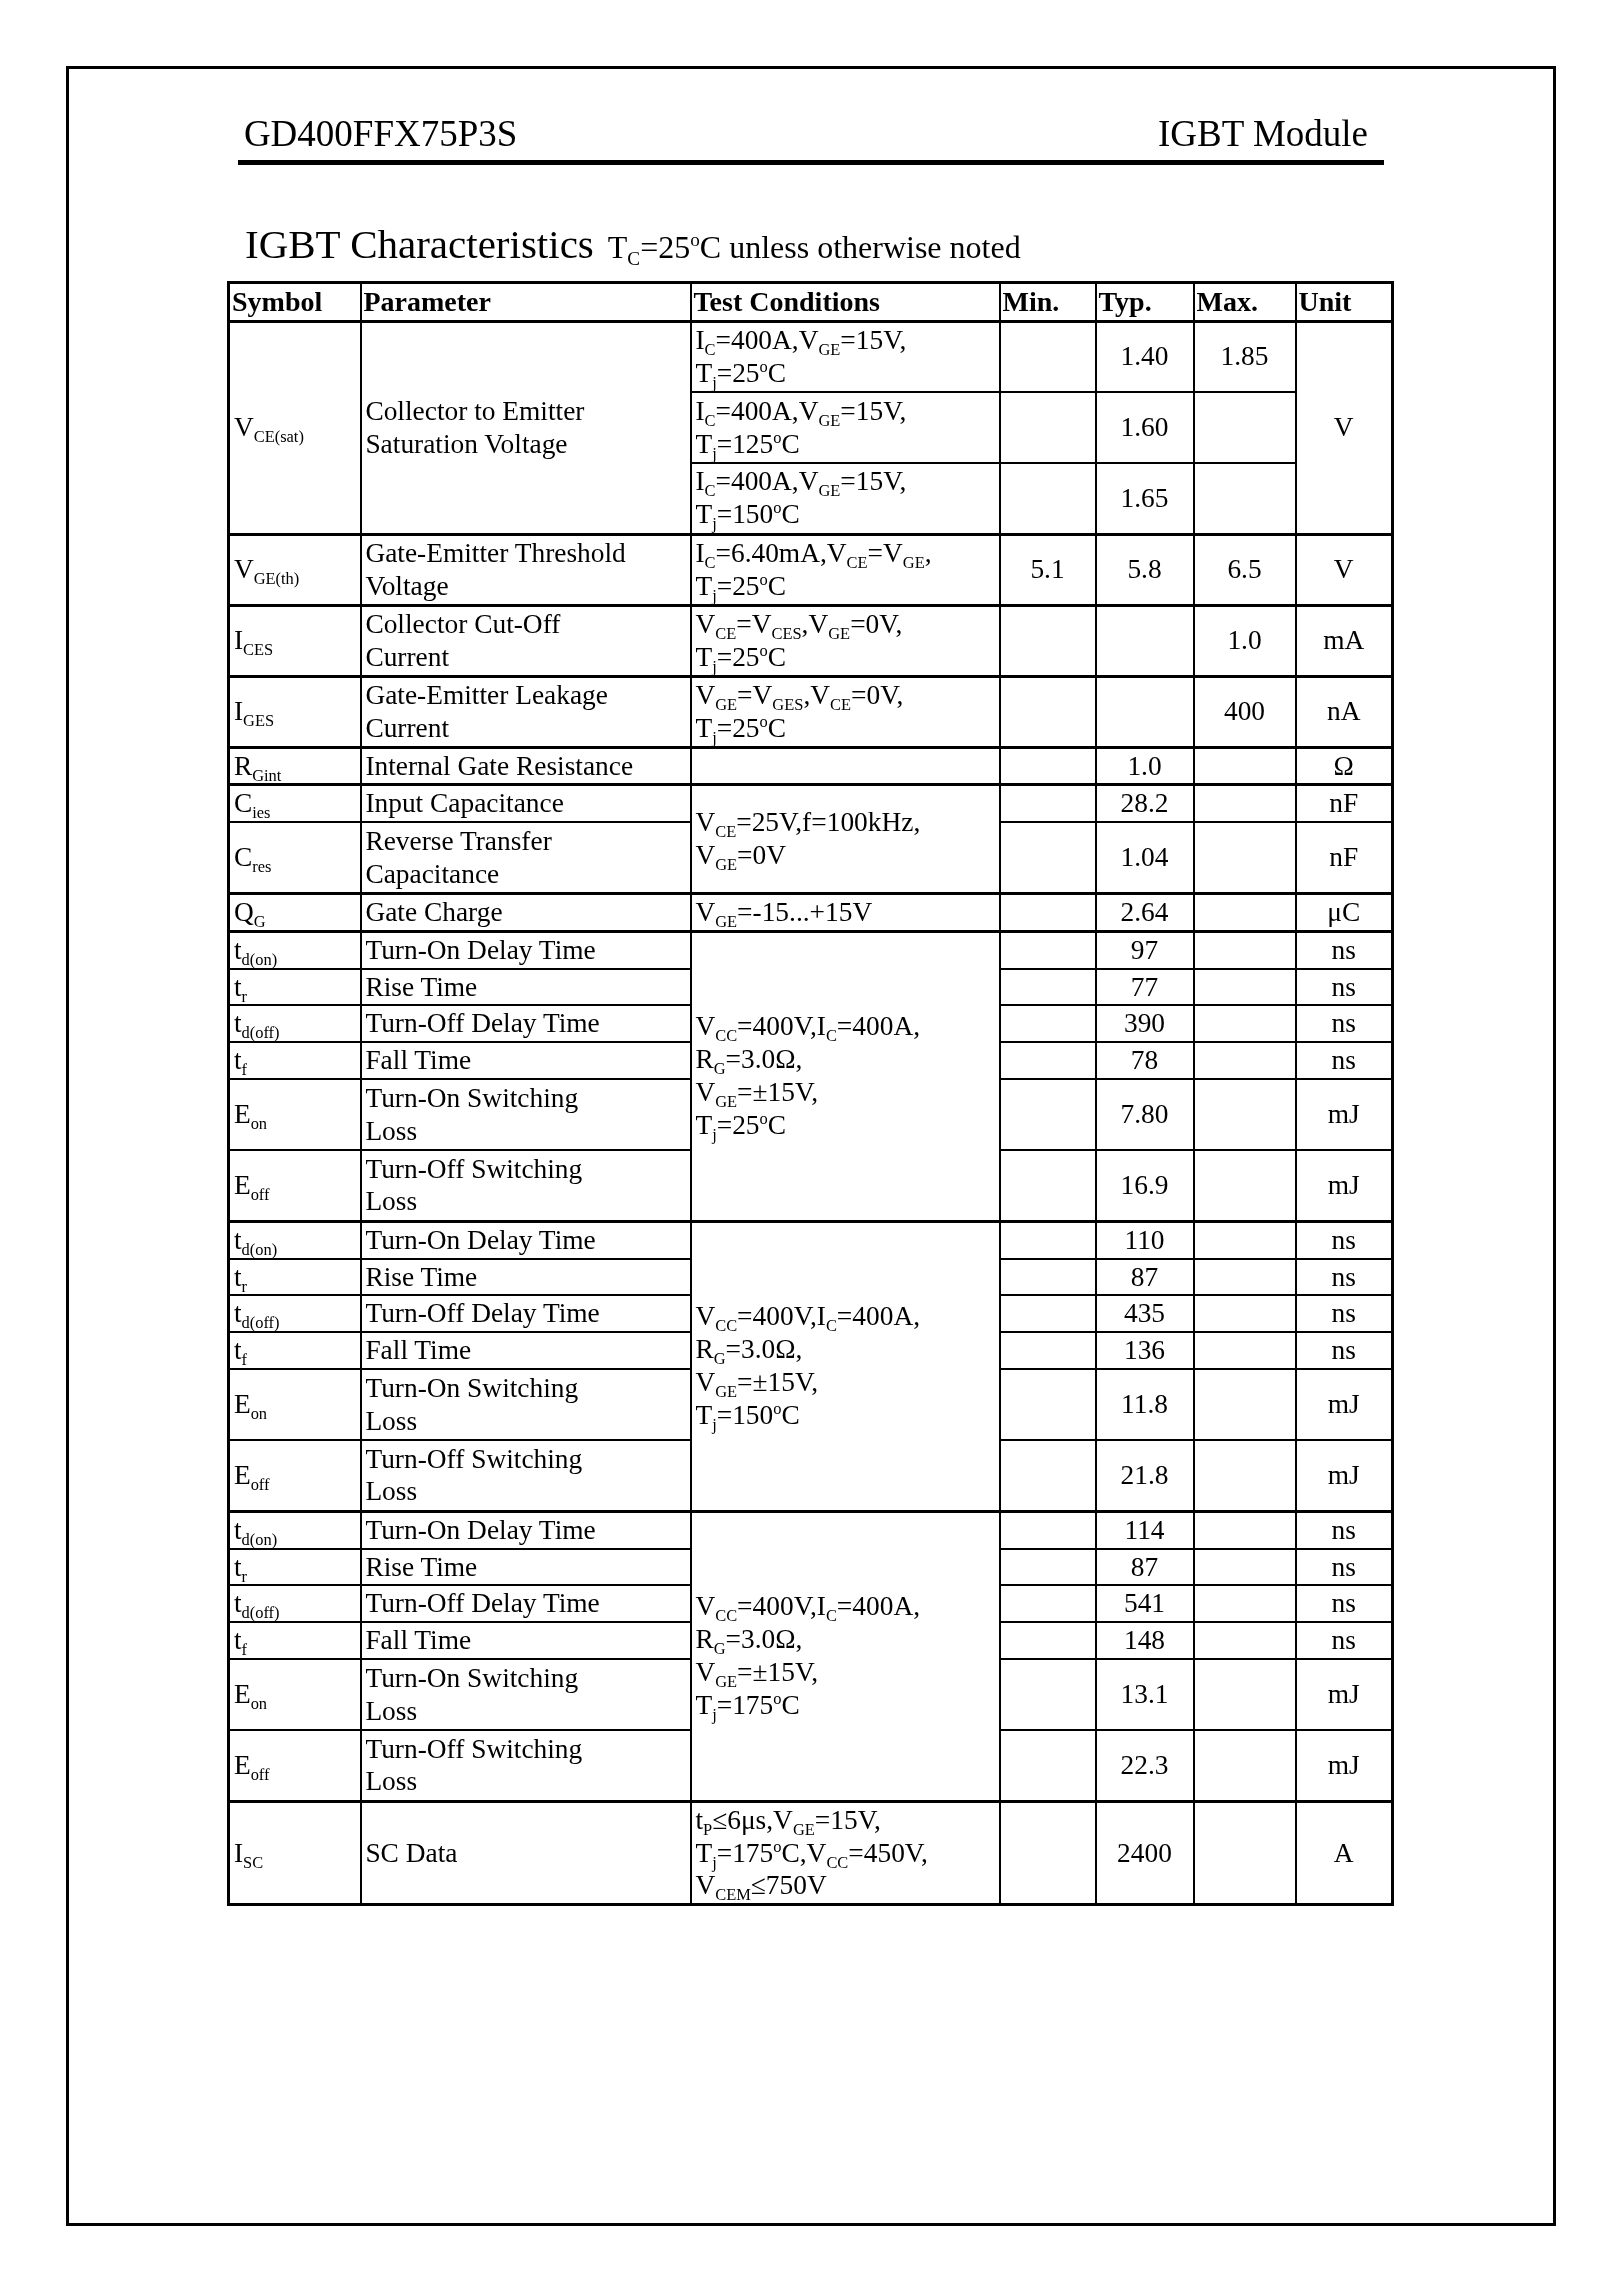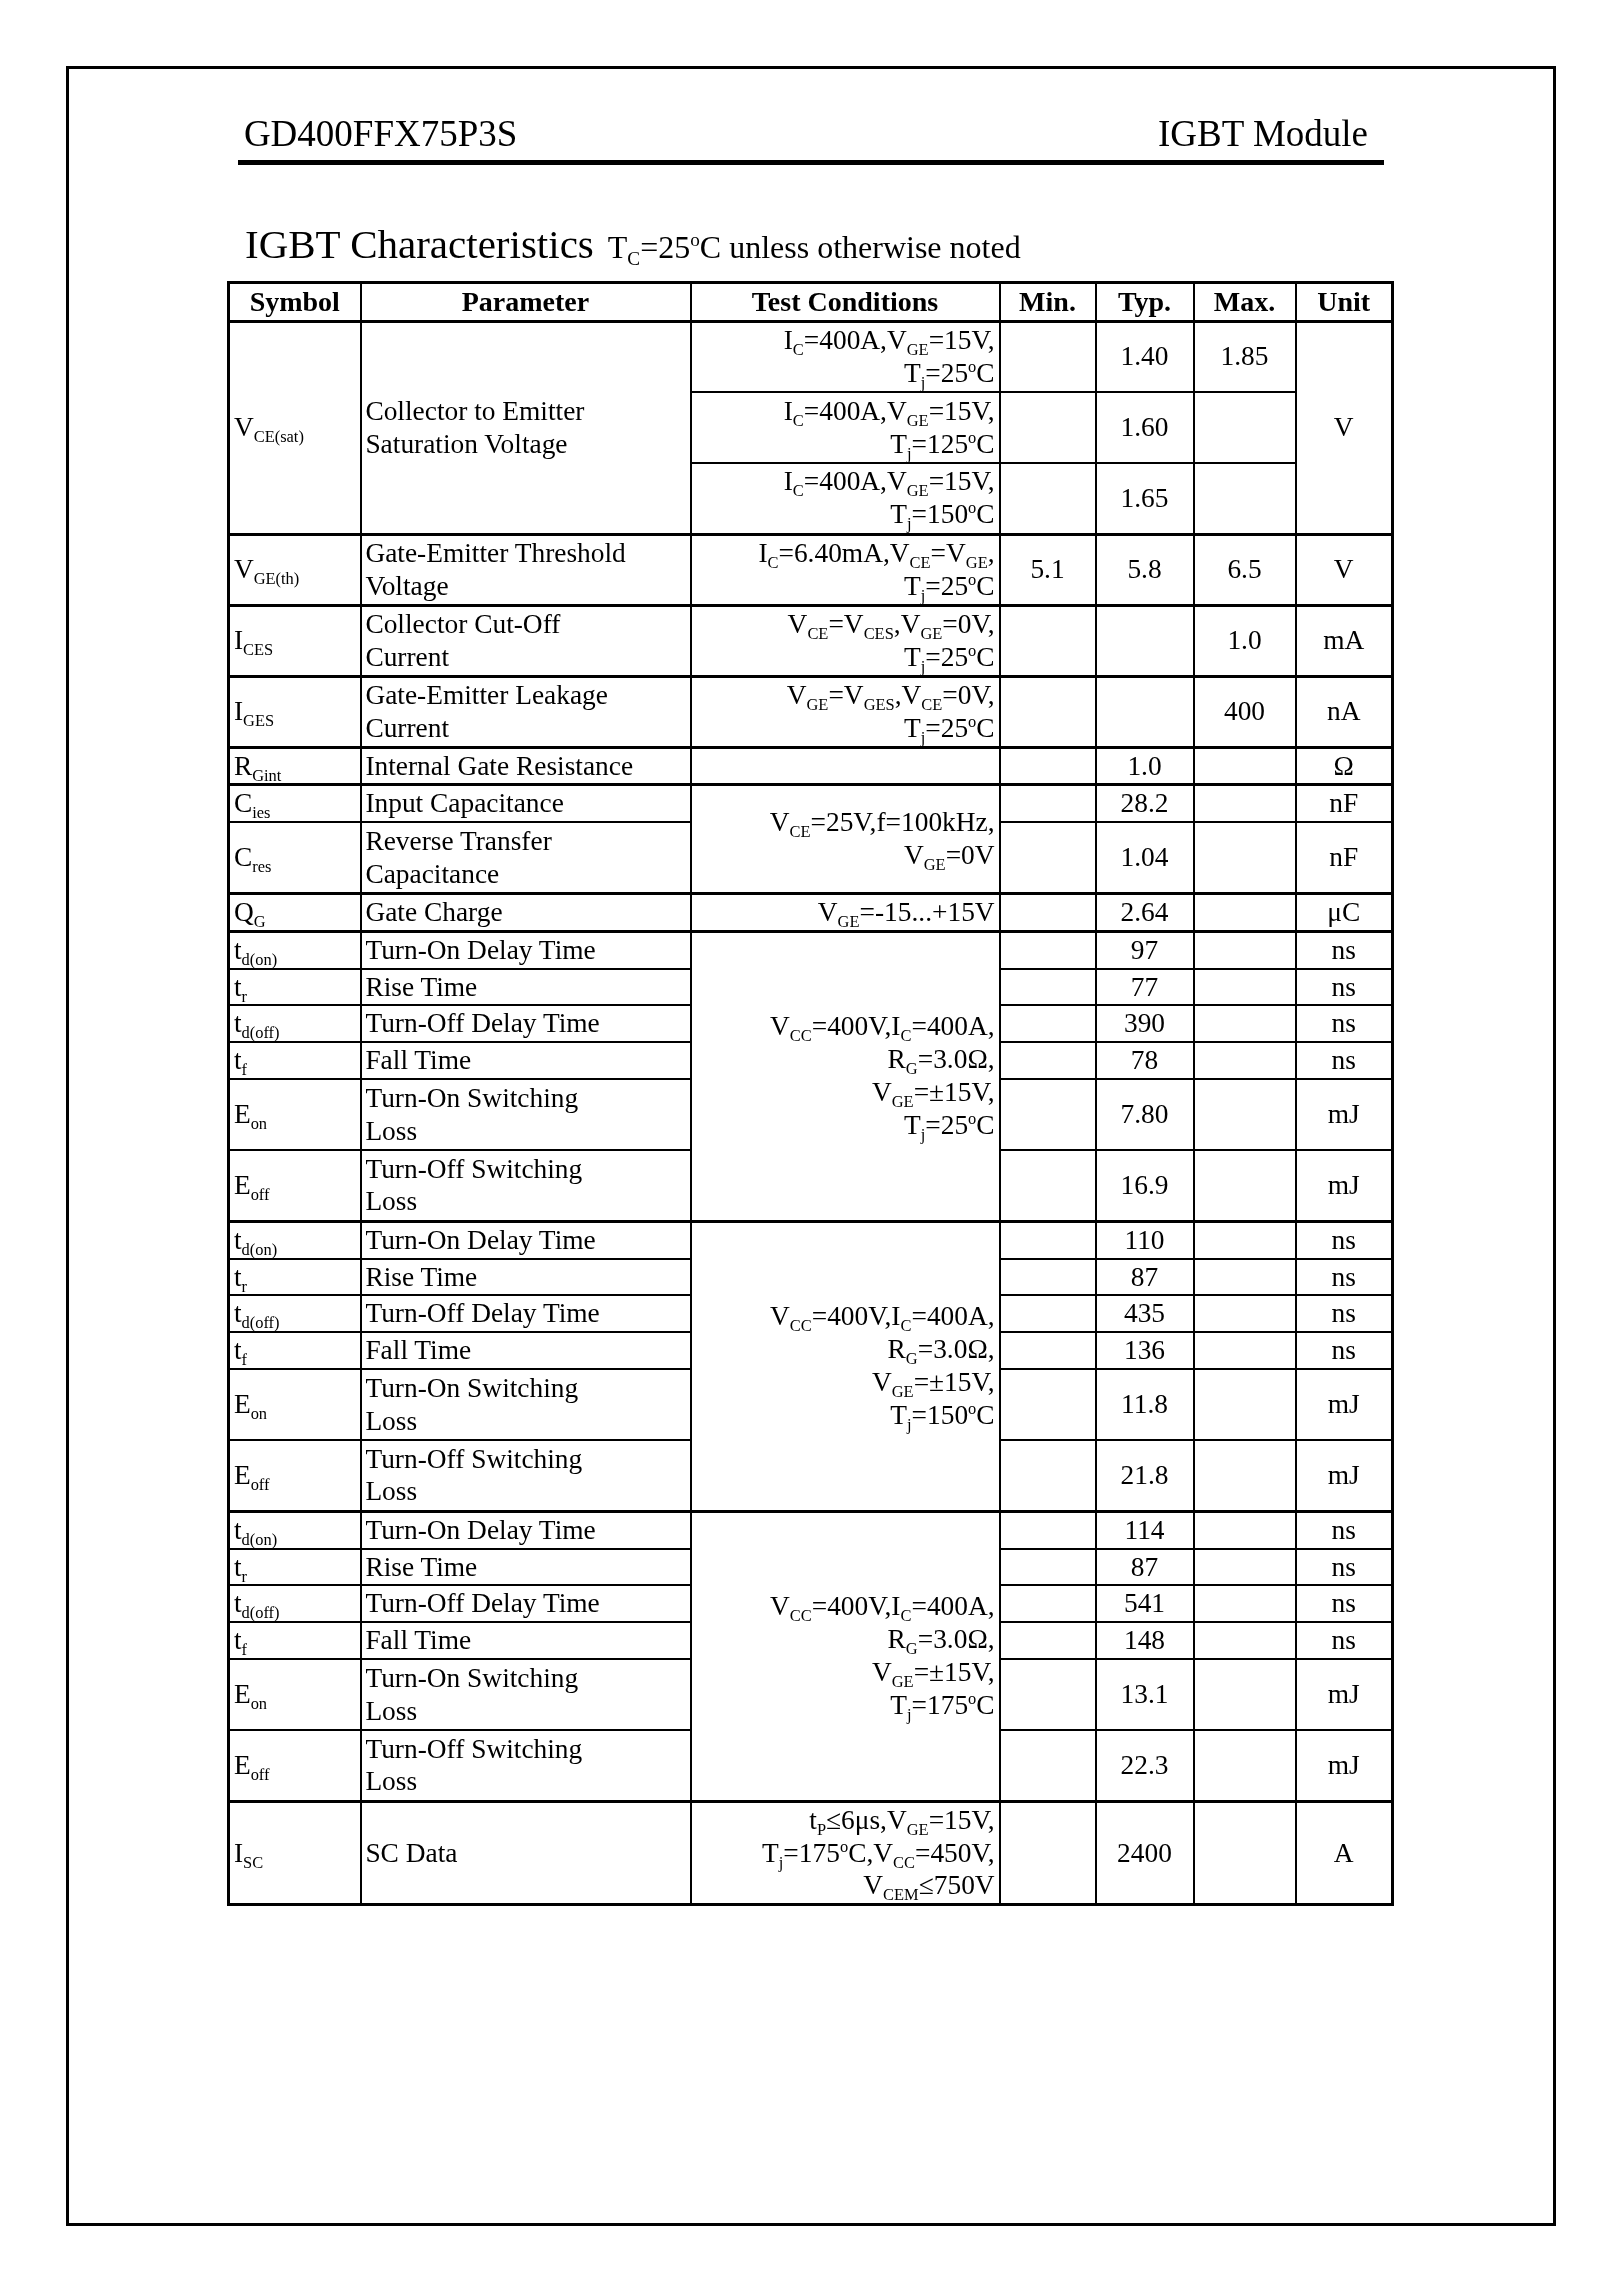--- a/index.html
+++ b/index.html
@@ -35,27 +35,27 @@
   table.char-table th,table.char-table td{
     border:2px solid #000;
     vertical-align:middle;
     line-height:1.2;
     padding:1px 3.9px;
     overflow:hidden;
     white-space:nowrap;
     box-sizing:border-box;
   }
   table.char-table th{
-    font-weight:bold;font-size:28px;text-align:center;
+    font-weight:bold;font-size:28px;text-align:left;
     border-bottom-width:3.9px;padding:1px 2px;
   }
   tr.thick td{border-top-width:3.9px;}
   td.c-symbol{text-align:left;padding-left:13.7px;}
   td.c-parameter{text-align:left;padding-left:17.6px;}
-  td.c-conditions{text-align:right;padding-left:11.8px;}
+  td.c-conditions{text-align:left;padding-left:11.8px;}
   td.c-min,td.c-typ,td.c-max,td.c-unit{text-align:center;}
   sub{font-size:0.60em;line-height:0;}
   sup{font-size:0.60em;line-height:0;}
 </style>
 </head>
 <body>
 
 <div class="page-frame"></div>
 
 <div class="doc-header">

